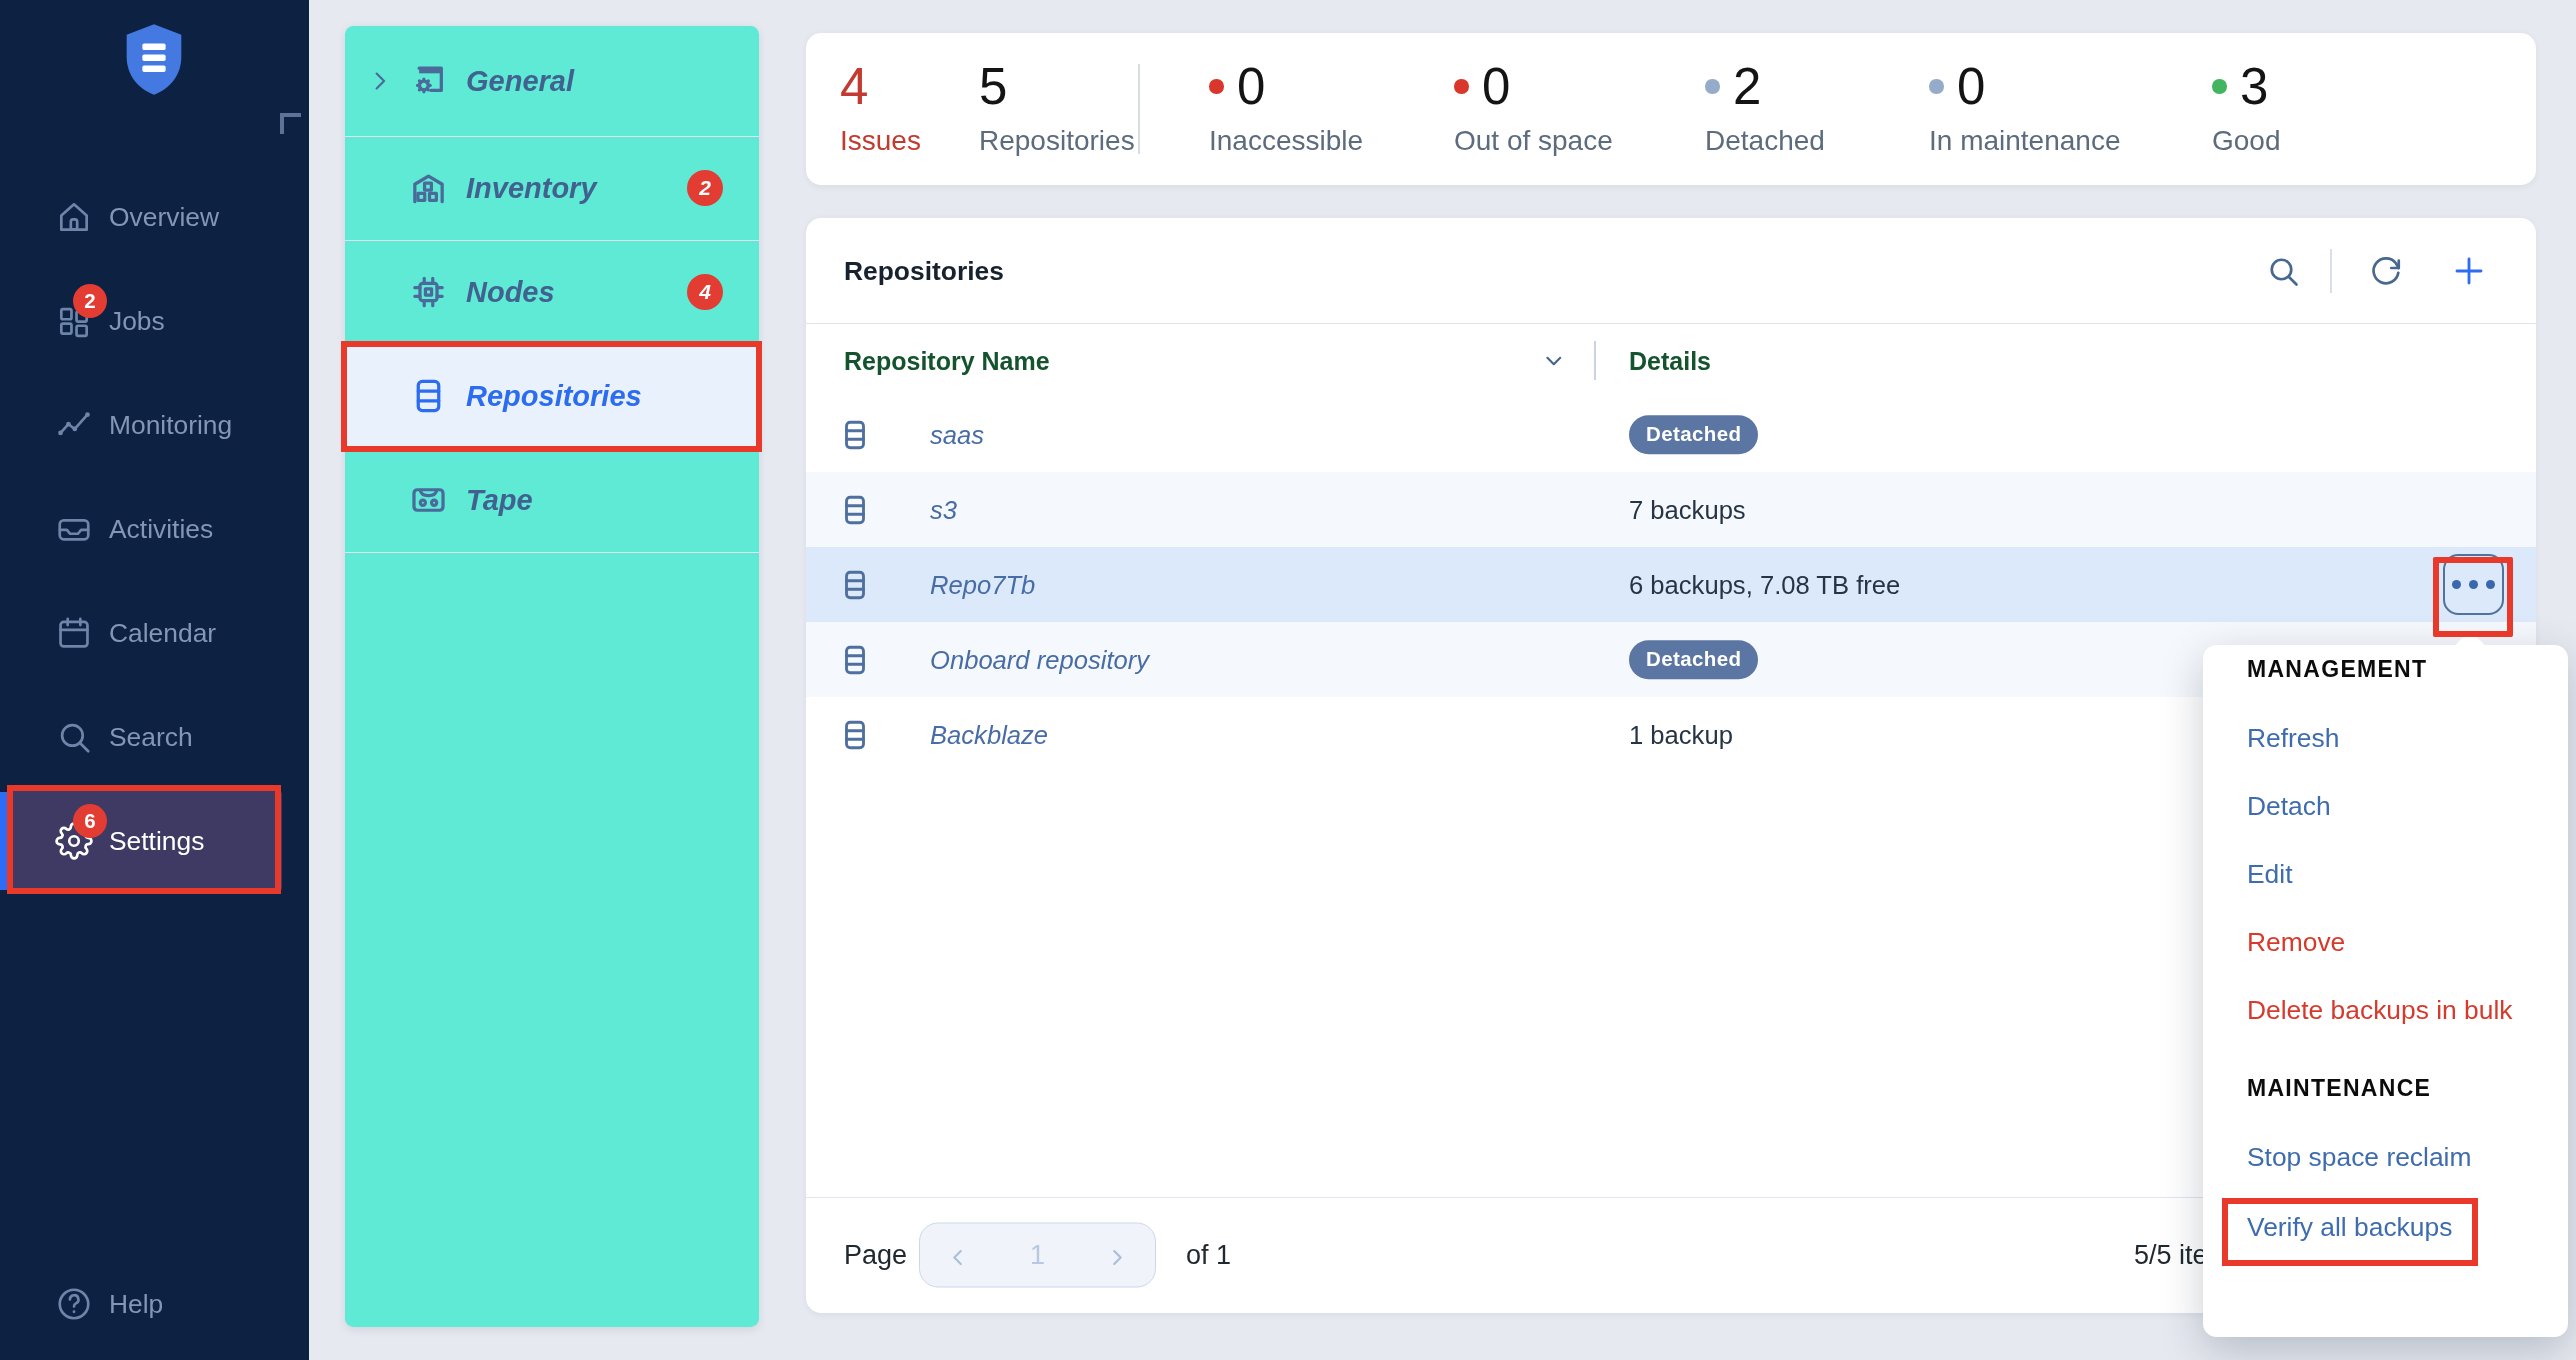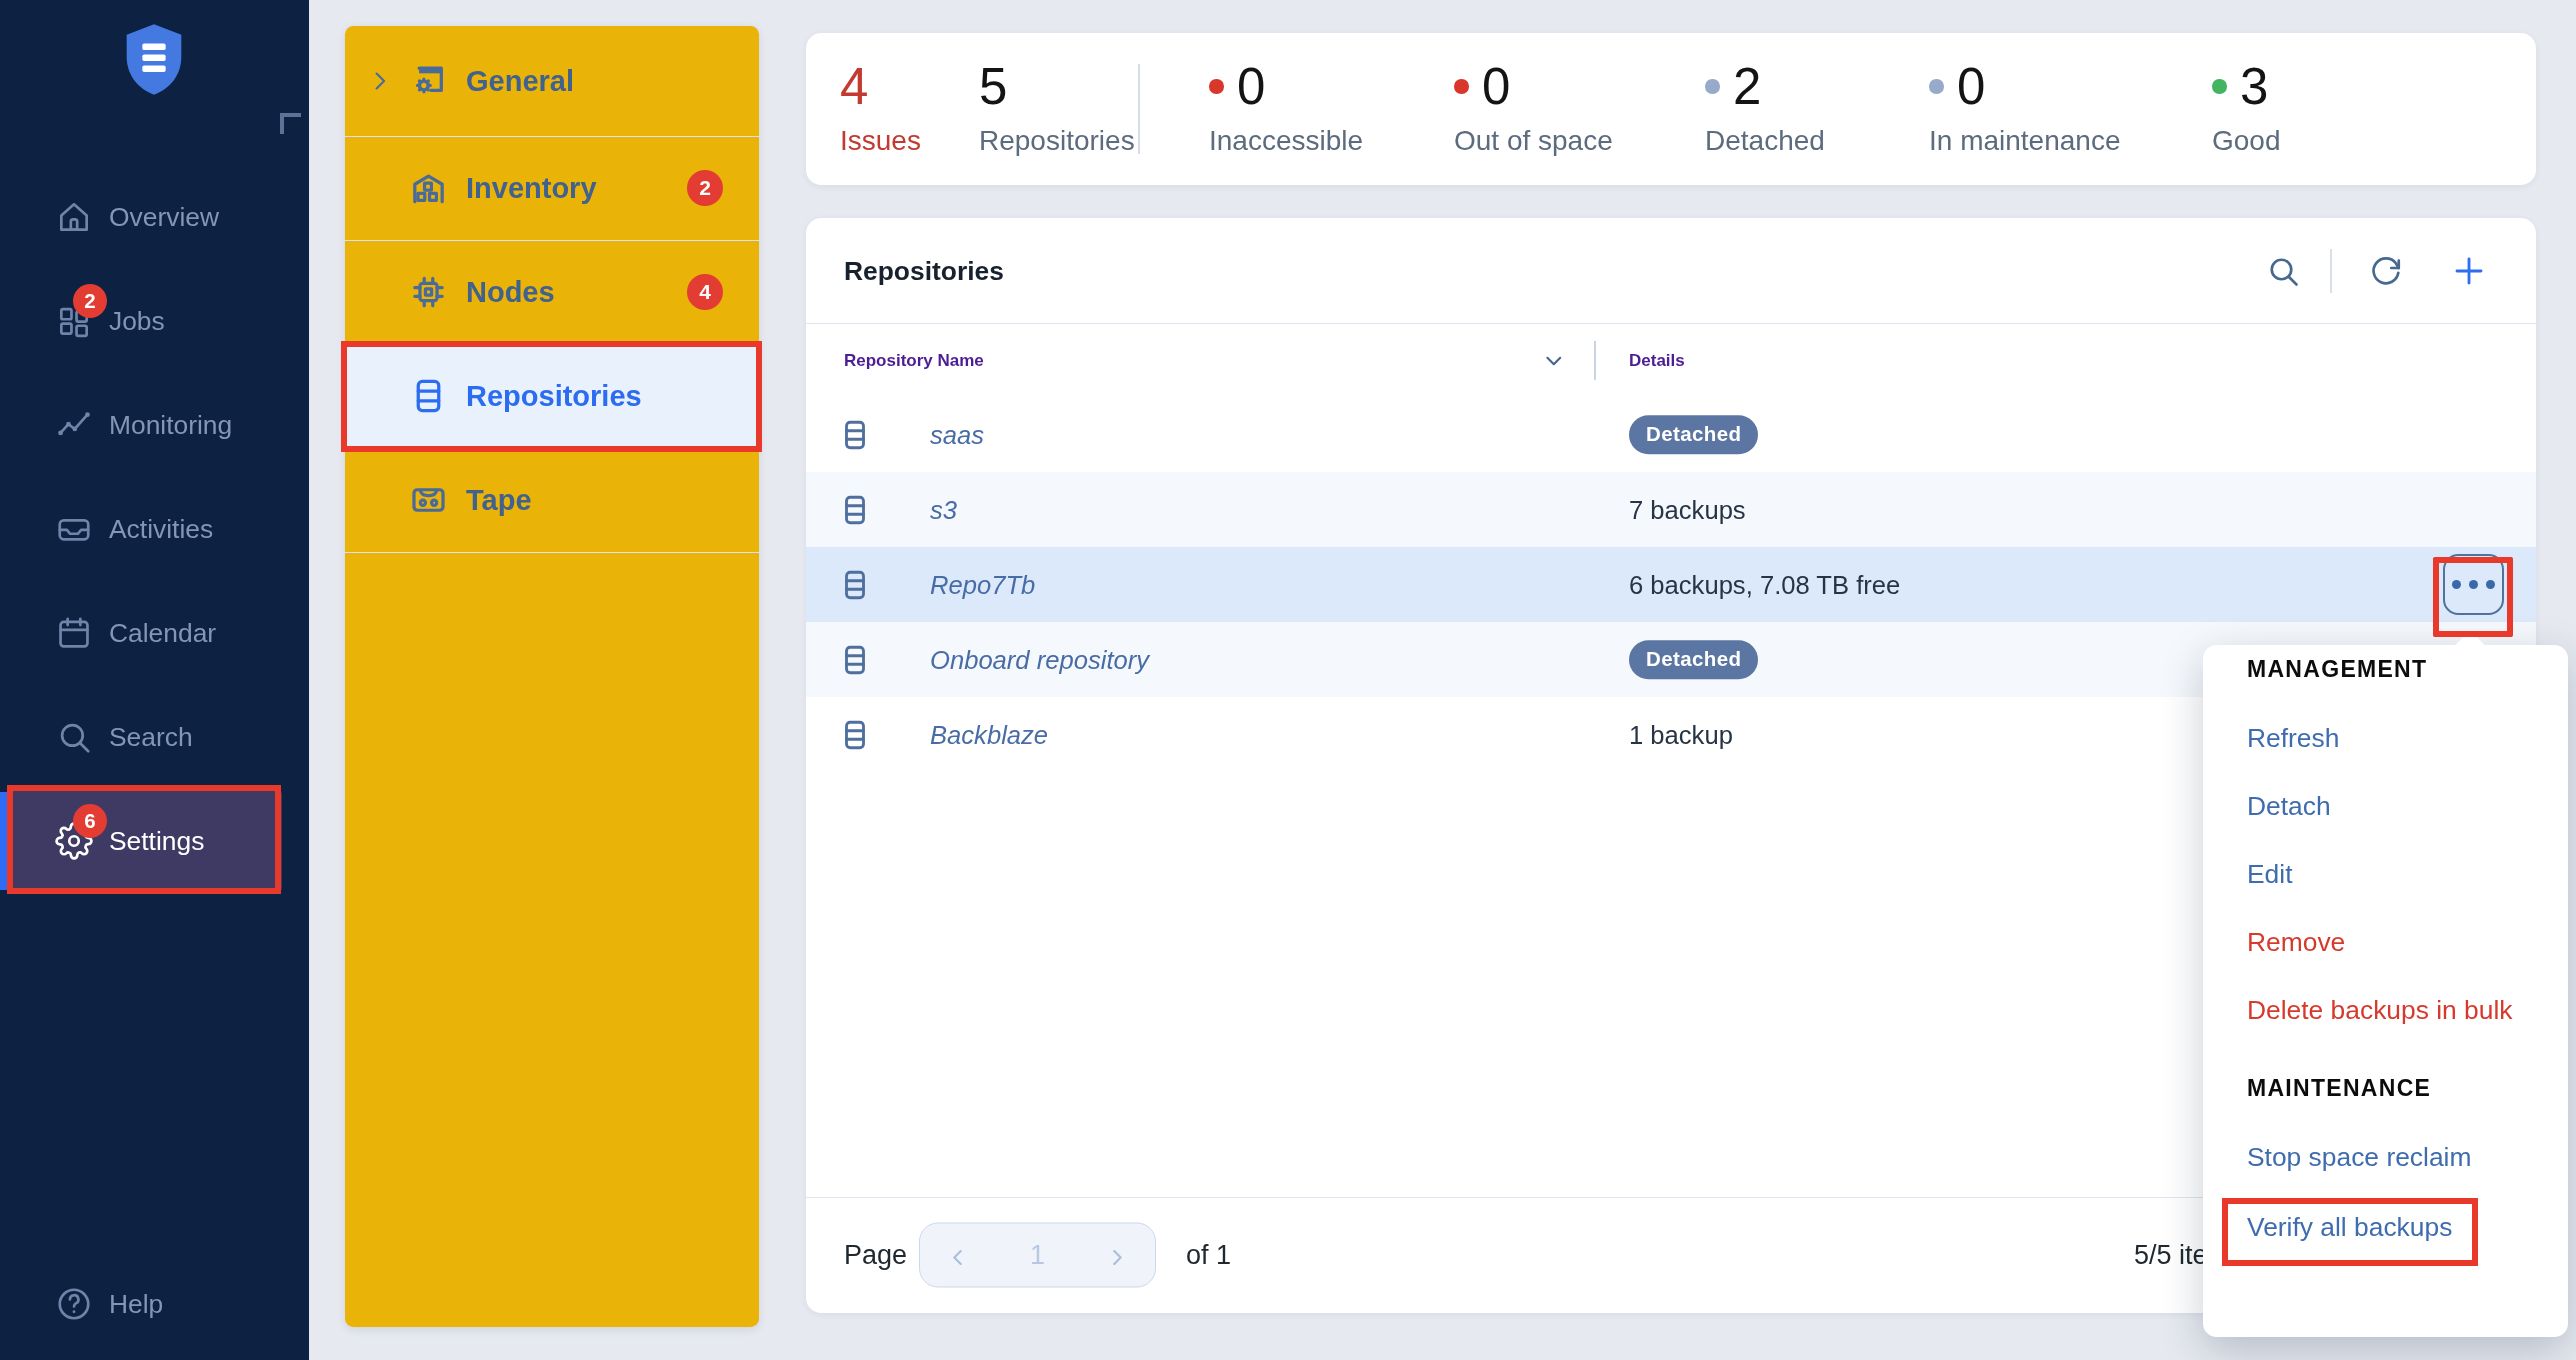--- a/index.html
+++ b/index.html
@@ -19,22 +19,22 @@
   .active-bg { position:absolute; left:8.5px; right:27px; top:1.7px; bottom:1.7px; background:#3e3a64; border-radius:3.4px; }
   .active-bar { position:absolute; left:0; top:3.4px; bottom:3.4px; width:7.7px; background:#2f6cf6; }
   .nav-item.active .ico { color:#ffffff; z-index:2; }
   .nav-item.active .lbl { z-index:2; }
   .nbadge { position:absolute; left:73px; top:15.3px; min-width:34px; height:34px; padding:0 6.8px;
             background:#e23c33; color:#fff; border-radius:852px; font-size:20.5px; font-weight:bold;
             display:flex; align-items:center; justify-content:center; z-index:3; }
   .help-item { position:absolute; top:1252px; left:0; right:0; height:104px; }
 
   
-  .subnav { position:absolute; left:345px; top:25.6px; width:414px; height:1301px; background:#eab308;
-            border-radius:8.5px; box-shadow:0 2.6px 8.5px rgba(25,42,70,.10); }
+  .subnav { position:absolute; left:345px; top:25.6px; width:414px; height:1301px; background:#5eead4;
+            border-radius:8.5px; box-shadow:0 2.6px 8.5px rgba(25,42,70,.10);font-style:italic; }
   .sub-item { position:relative; height:104px; border-bottom:1.7px solid #dde4ee; color:#41618f;
               font-weight:bold; font-size:29px; cursor:pointer; }
   .sub-item.first { height:111px; border-radius:8.5px 8.5px 0 0; }
   .sub-item .chev { position:absolute; left:22px; top:50%; transform:translateY(-50%); width:25.6px; height:25.6px; color:#4a6a9a; }
   .sub-item .sico { position:absolute; left:63px; top:50%; transform:translateY(-50%); width:41px; height:41px; color:#4a6a9a; }
   .sub-item .sico svg, .sub-item .chev svg { width:100%; height:100%; }
   .sub-item .slbl { position:absolute; left:121px; top:50%; transform:translateY(-50%); white-space:nowrap; }
   .sub-item.selected { background:#e9f1fd; color:#2b6cf0; }
   .sub-item.selected .sico { color:#2b6cf0; }
   .sbadge { position:absolute; right:36px; top:50%; transform:translateY(-50%); min-width:36px; height:36px; padding:0 6.8px;
@@ -59,21 +59,21 @@
   .panel-head { position:relative; height:106px; border-bottom:1.7px solid #dfe5ee; }
   .panel-title { position:absolute; left:38px; top:50%; transform:translateY(-50%);
                  font-size:26.4px; font-weight:bold; color:#18222e; }
   .hicon { position:absolute; top:50%; transform:translateY(-50%); width:36px; height:36px; color:#47688f; cursor:pointer; }
   .hicon svg { width:100%; height:100%; }
   .hicon.search { left:1459px; }
   .hdiv { position:absolute; left:1524px; top:31px; width:1.7px; height:44px; background:#d9dfe9; }
   .hicon.refresh { left:1562px; }
   .hicon.plus { left:1645px; color:#2e6cf0; }
 
-  .thead { position:relative; height:73px; font-size:17px; font-weight:bold; color:#4c1d95; }
+  .thead { position:relative; height:73px; font-size:25px; font-weight:bold; color:#14532d; }
   .thead .th-name { position:absolute; left:38px; top:50%; transform:translateY(-50%); }
   .thead .th-sort { position:absolute; left:735px; top:50%; transform:translateY(-50%); width:25.6px; height:25.6px; color:#45658f; }
   .thead .th-sort svg { width:100%; height:100%; }
   .thead .th-div { position:absolute; left:788px; top:17px; width:1.7px; height:39px; background:#c9d3e2; }
   .thead .th-details { position:absolute; left:823px; top:50%; transform:translateY(-50%); }
 
   .row { position:relative; height:75px; font-size:25.6px; cursor:pointer; }
   .row.stripe { background:#f5f8fc; }
   .row.hl { background:#dce9fa; }
   .row .ricon { position:absolute; left:32px; top:50%; transform:translateY(-50%); width:34px; height:39px; color:#4f6f9e; }

